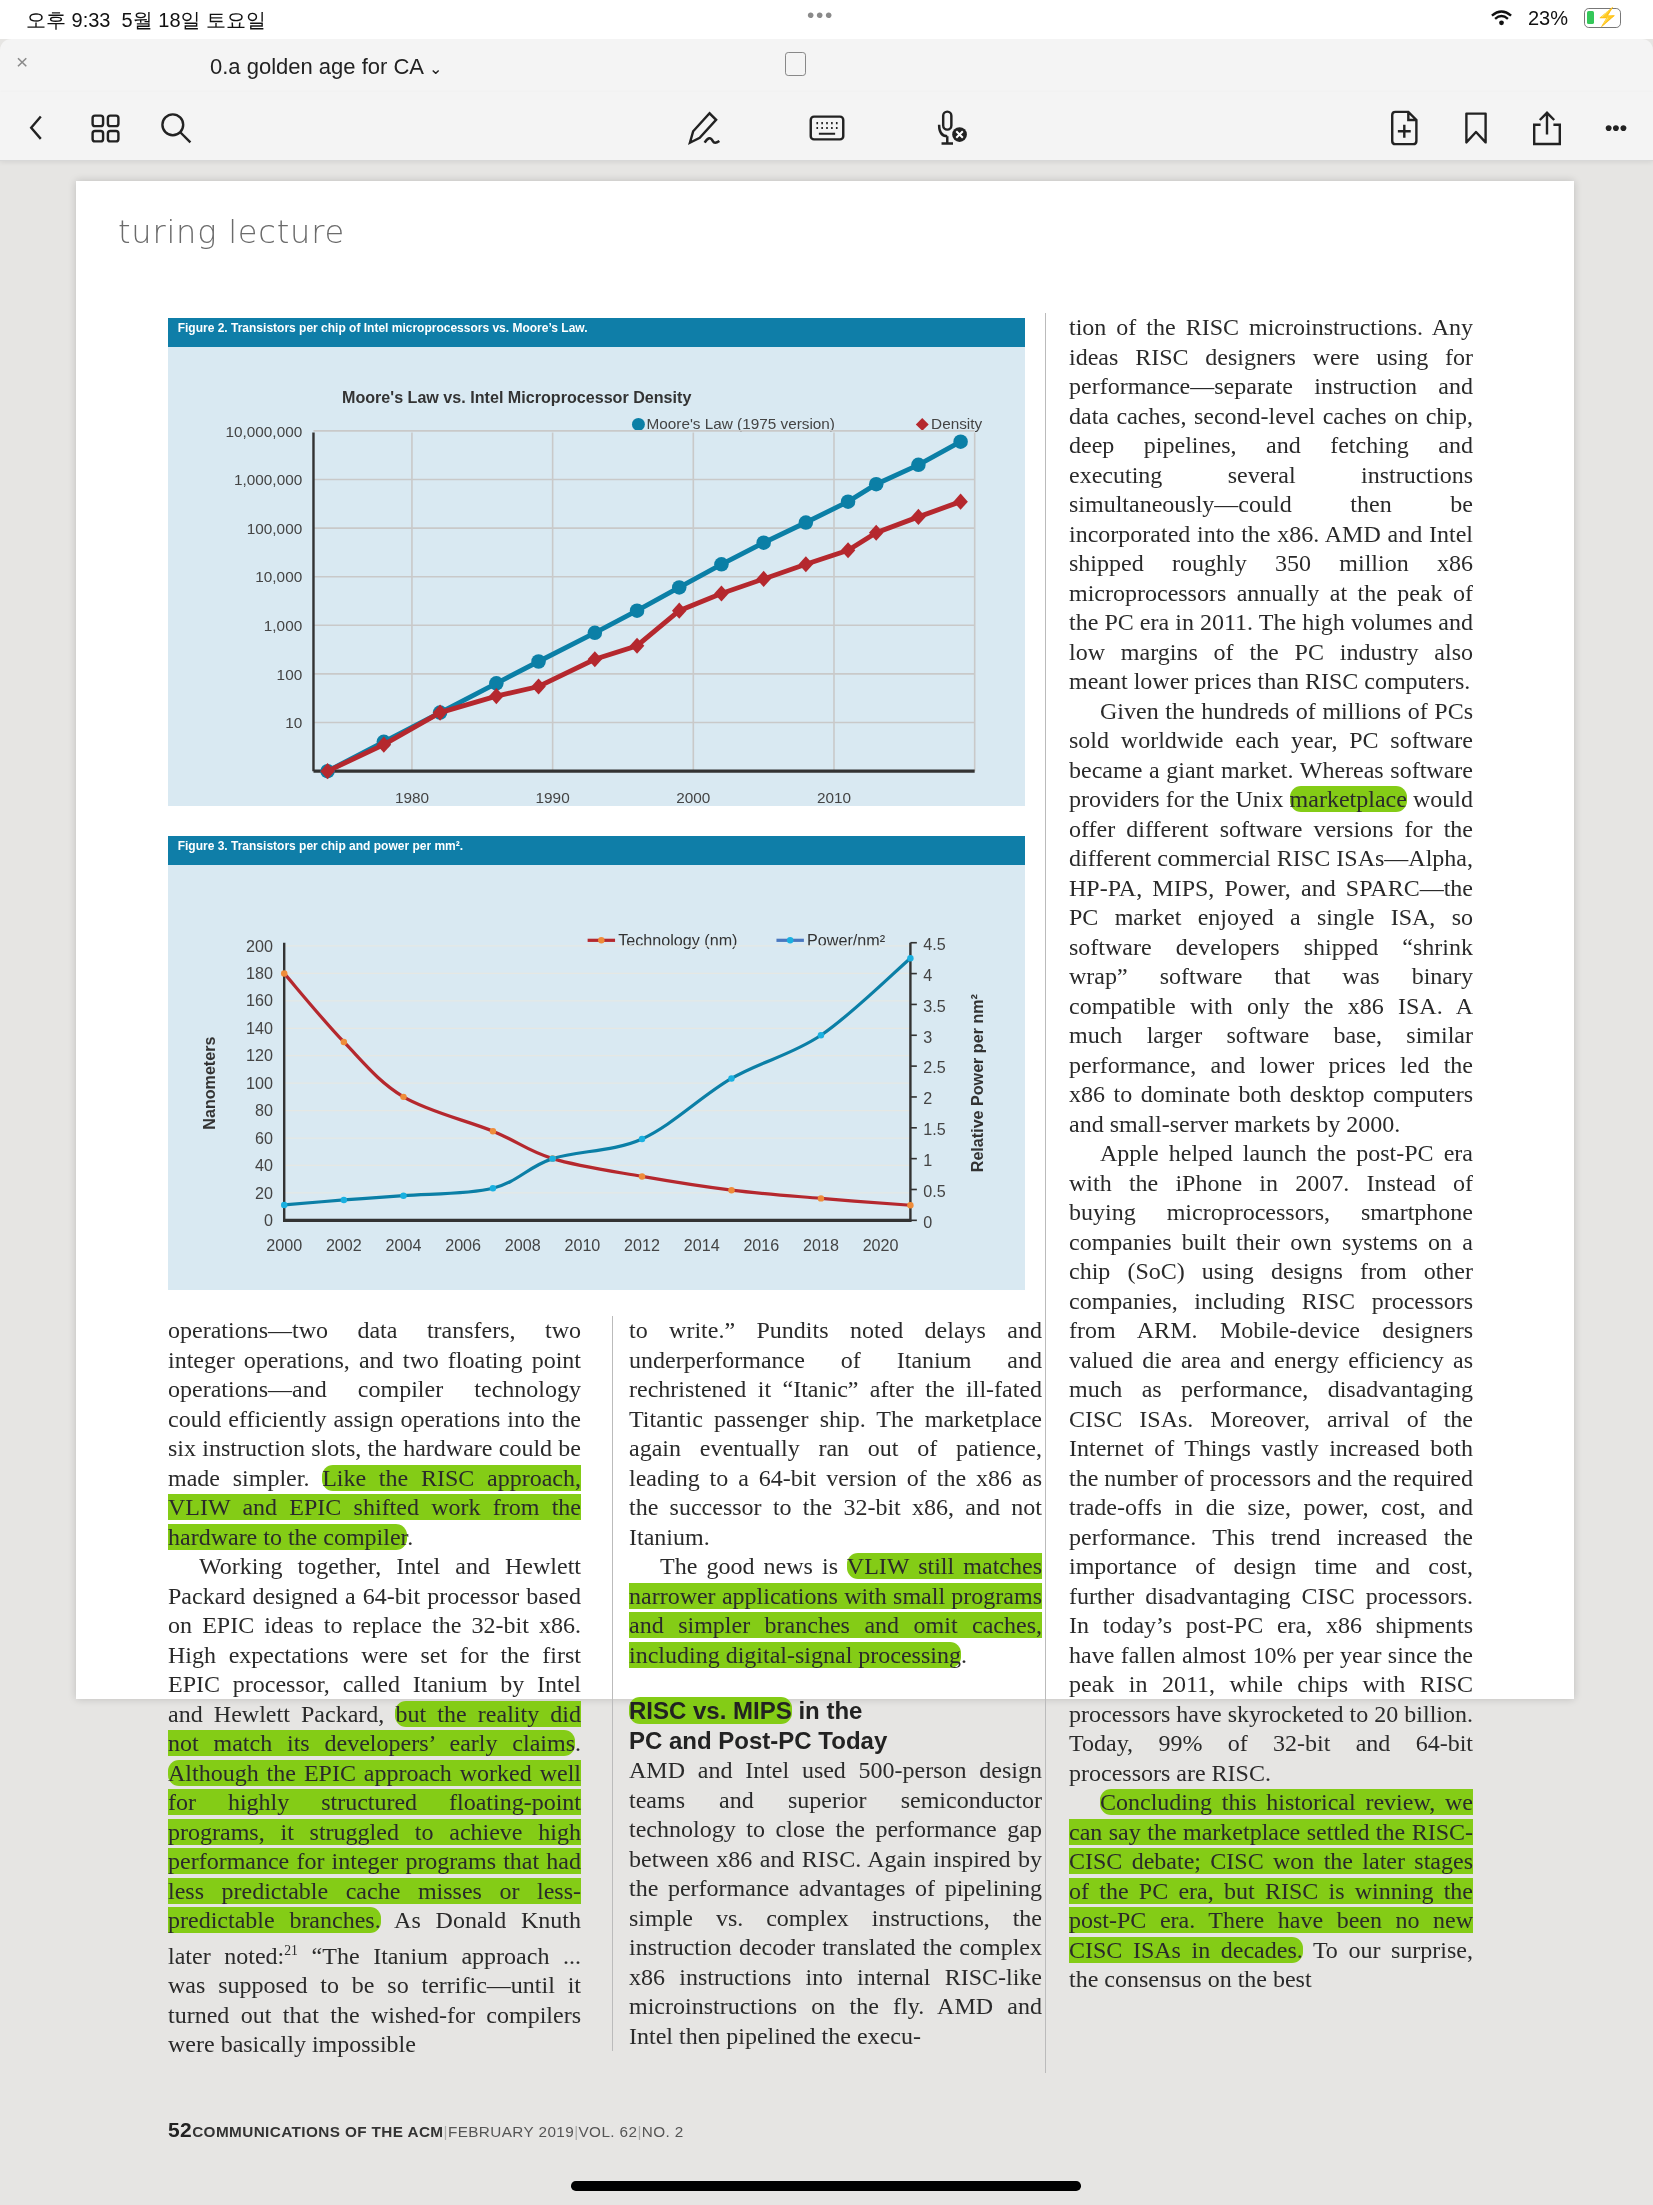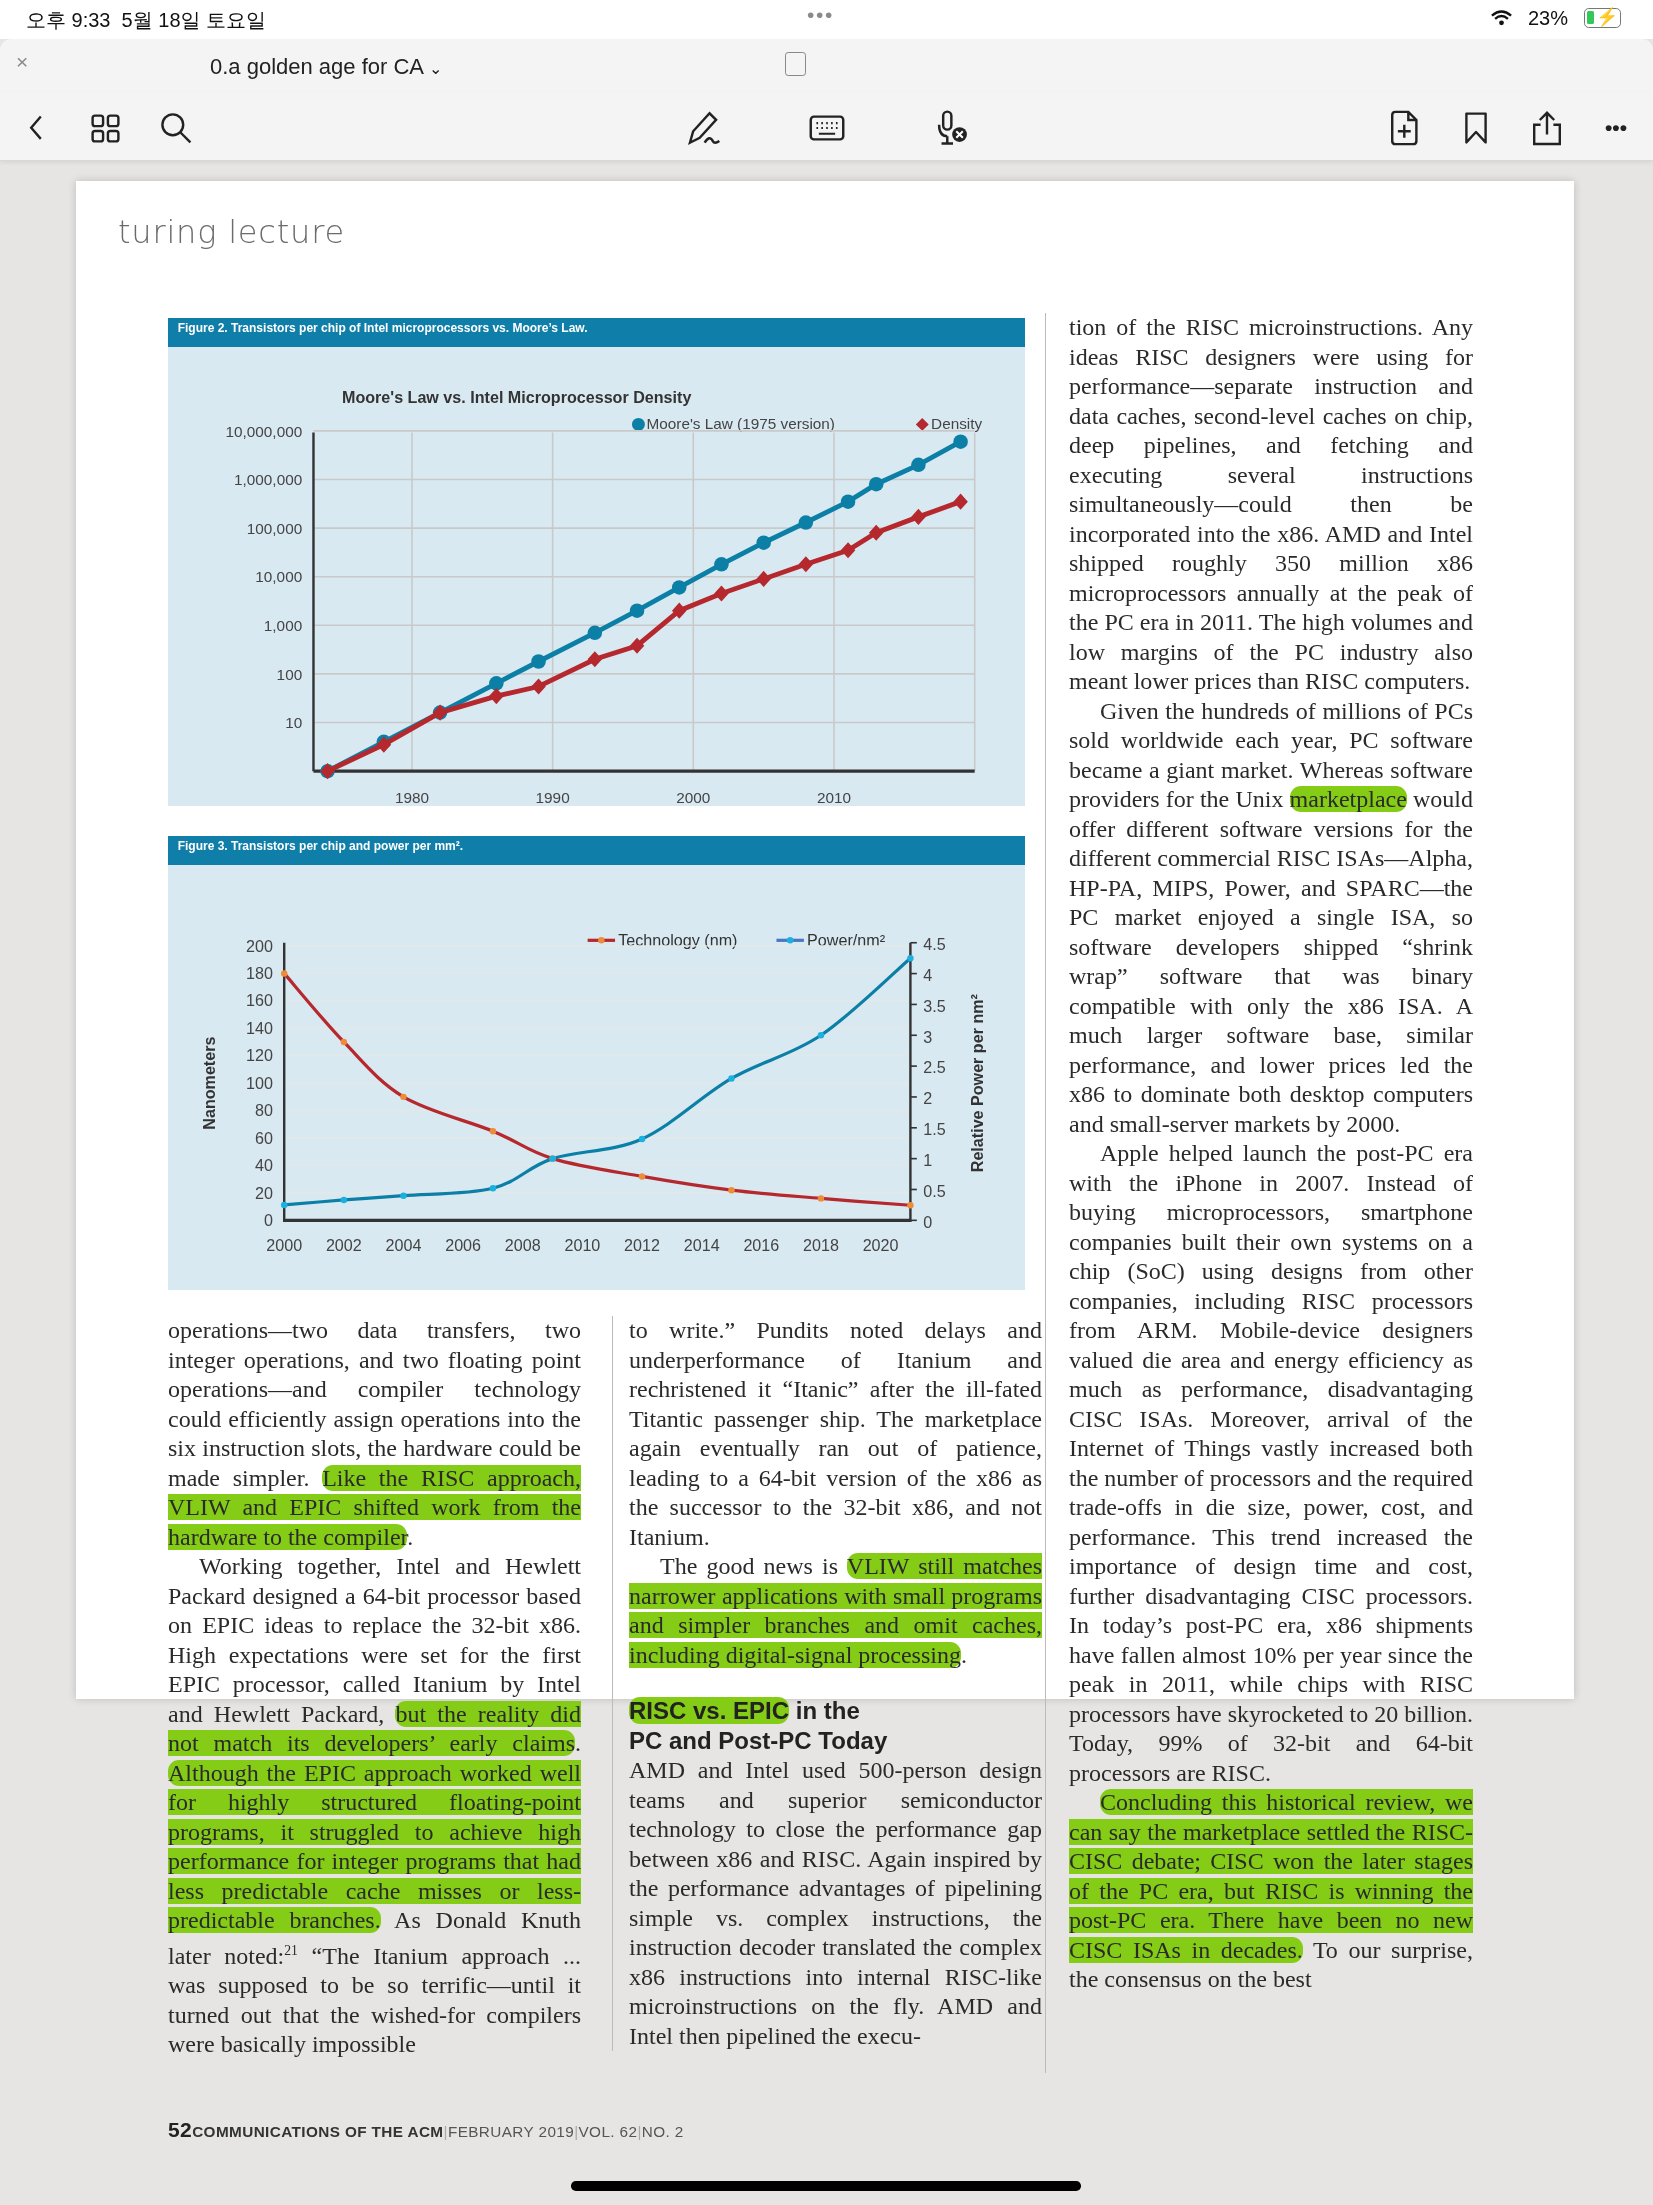--- a/index.html
+++ b/index.html
@@ -289,21 +289,21 @@
 
   <div class="col col1">
     <p><span>operations—two data transfers, two integer operations, and two floating point operations—and compiler technology could efficiently assign operations into the six instruction slots, the hardware could be made simpler. </span><span class="hl">Like the RISC approach, VLIW and EPIC shifted work from the hardware to the compiler</span><span>.</span></p>
     <p class="indent"><span>Working together, Intel and Hewlett Packard designed a 64-bit processor based on EPIC ideas to replace the 32-bit x86. High expectations were set for the first EPIC processor, called Itanium by Intel and Hewlett Packard, </span><span class="hl">but the reality did not match its developers’ early claims</span><span>. </span><span class="hl">Although the EPIC approach worked well for highly structured floating-point programs, it struggled to achieve high performance for integer programs that had less predictable cache misses or less-predictable branches.</span><span> As Donald Knuth later noted:</span><sup style="font-size:13.7px;">21</sup><span> “The Itanium approach ... was supposed to be so terrific—until it turned out that the wished-for compilers were basically impossible</span></p>
   </div>
 
   <div class="col col2">
     <div class="inner">
       <p>to write.” Pundits noted delays and underperformance of Itanium and rechristened it “Itanic” after the ill-fated Titantic passenger ship. The marketplace again eventually ran out of patience, leading to a 64-bit version of the x86 as the successor to the 32-bit x86, and not Itanium.</p>
       <p class="indent"><span>The good news is </span><span class="hl">VLIW still matches narrower applications with small programs and simpler branches and omit caches, including digital-signal processing</span><span>.</span></p>
-      <div class="sect-head"><span class="hl">RISC vs. EPIC</span><span> in the</span><br><span>PC and Post-PC Today</span></div>
+      <div class="sect-head"><span class="hl">RISC vs. MIPS</span><span> in the</span><br><span>PC and Post-PC Today</span></div>
       <p>AMD and Intel used 500-person design teams and superior semiconductor technology to close the performance gap between x86 and RISC. Again inspired by the performance advantages of pipelining simple vs. complex instructions, the instruction decoder translated the complex x86 instructions into internal RISC-like microinstructions on the fly. AMD and Intel then pipelined the execu-</p>
     </div>
   </div>
 
   <div class="vrule"></div>
 
   <div class="col col3">
     <div class="inner">
       <p>tion of the RISC microinstructions. Any ideas RISC designers were using for performance—separate instruction and data caches, second-level caches on chip, deep pipelines, and fetching and executing several instructions simultaneously—could then be incorporated into the x86. AMD and Intel shipped roughly 350 million x86 microprocessors annually at the peak of the PC era in 2011. The high volumes and low margins of the PC industry also meant lower prices than RISC computers.</p>
       <p class="indent"><span>Given the hundreds of millions of PCs sold worldwide each year, PC software became a giant market. Whereas software providers for the Unix </span><span class="hl">marketplace</span><span> would offer different software versions for the different commercial RISC ISAs—Alpha, HP-PA, MIPS, Power, and SPARC—the PC market enjoyed a single ISA, so software developers shipped “shrink wrap” software that was binary compatible with only the x86 ISA. A much larger software base, similar performance, and lower prices led the x86 to dominate both desktop computers and small-server markets by 2000.</span></p>

